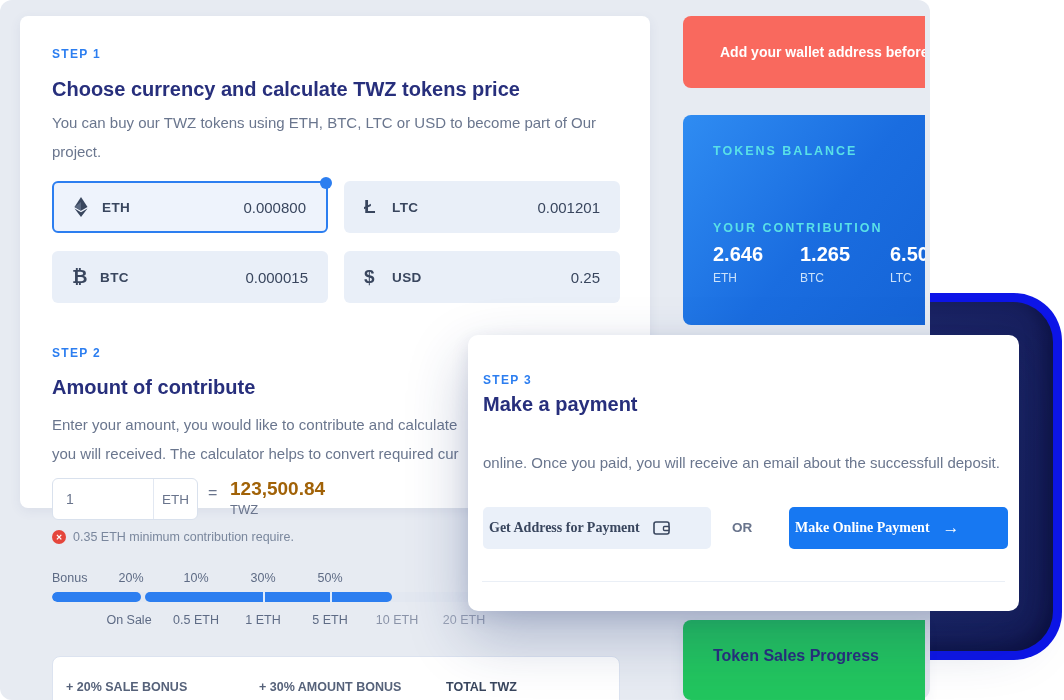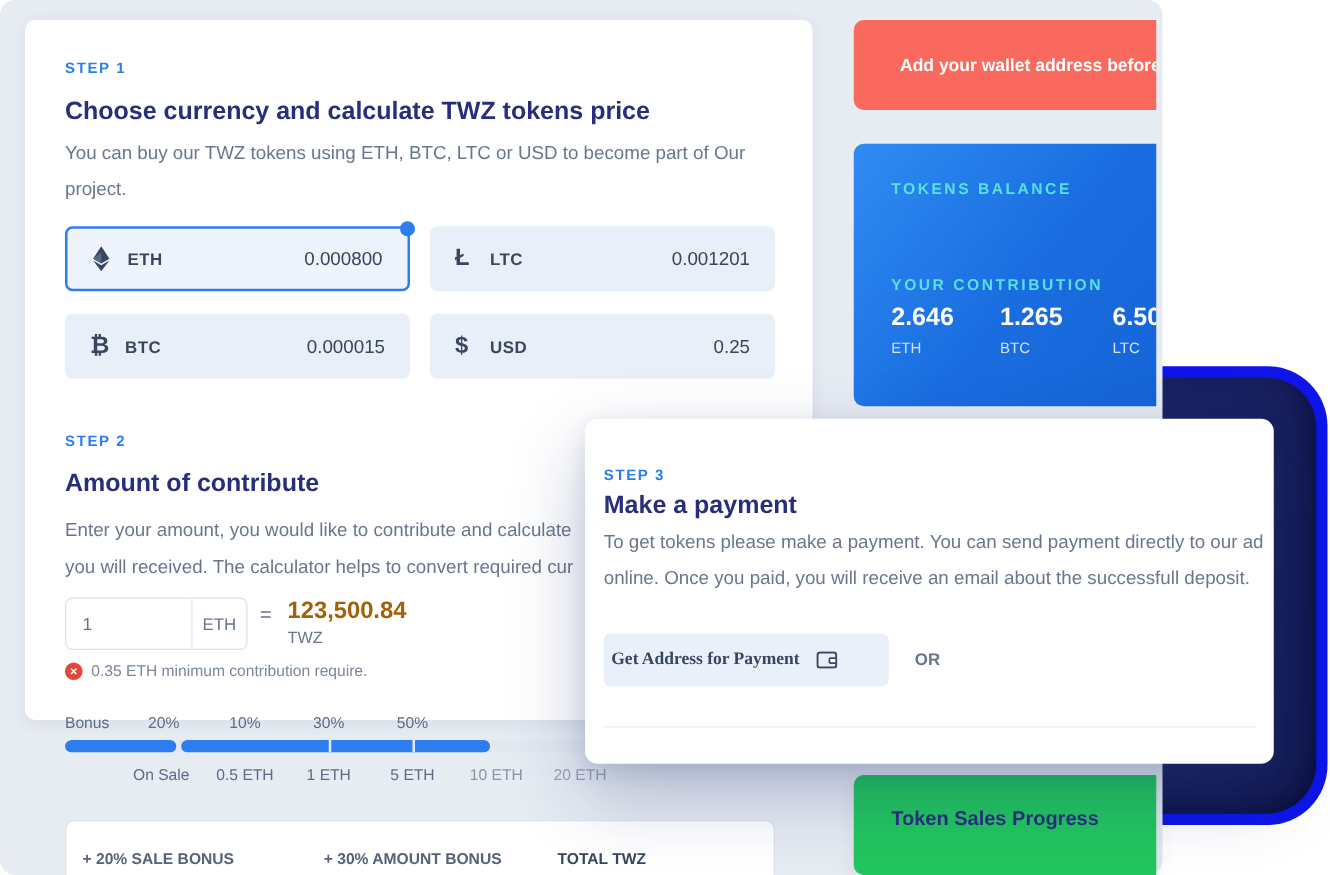--- a/index.html
+++ b/index.html
@@ -12,21 +12,21 @@
               background:#0d15e8;border-radius:48px;z-index:1;}
   .deco-inner{position:absolute;inset:9px;border-radius:40px;
               background:linear-gradient(115deg,#2e3c83 0%,#1b2465 55%,#141b56 100%);
               box-shadow:inset -8px -8px 18px rgba(2,4,40,.45);}
 
   
   .panel{position:absolute;left:0;top:0;width:930px;height:700px;
          background:#e7ebf2;border-radius:12px;z-index:2;}
 
   
-  .main-card{position:absolute;left:20px;top:16px;width:630px;height:560px;
+  .main-card{position:absolute;left:20px;top:16px;width:630px;height:492px;
              background:#fff;border-radius:8px;z-index:3;
              box-shadow:0 3px 12px rgba(60,80,130,.08);}
   .step-label{position:absolute;font-size:12px;font-weight:bold;letter-spacing:1.3px;
               color:#2c7ef0;}
   .h-title{position:absolute;font-size:20px;font-weight:bold;color:#272f7c;white-space:nowrap;}
   .body-text{position:absolute;font-size:15px;color:#6a768e;line-height:29px;}
   .nowrap{white-space:nowrap;}
 
   
   .tiles{position:absolute;left:32px;top:165px;width:568px;height:122px;}
@@ -221,32 +221,35 @@
     </div>
   </div>
 
   <div class="prog-card">
     <span class="prog-title">Token Sales Progress</span>
   </div>
 
   <div class="modal">
     <div class="m-step">STEP 3</div>
     <h2 class="m-title" style="margin:0">Make a payment</h2>
-    <p class="m-line" style="top:90px;margin:0">To get tokens please make a payment. You can send payment directly to our ad</p>
     <p class="m-line" style="top:119px;margin:0">online. Once you paid, you will receive an email about the successfull deposit.</p>
 
     <button class="btn btn-addr">
       <span>Get Address for Payment</span>
       <span>
         <svg width="17" height="14" viewBox="0 0 17 14" fill="none">
           <rect x="1" y="1" width="15" height="12" rx="2" stroke="#39465e" stroke-width="1.6"></rect>
           <rect x="10.5" y="5.5" width="5.5" height="4" rx="1" fill="#fff" stroke="#39465e" stroke-width="1.4"></rect>
         </svg>
       </span>
     </button>
 
     <span class="or">OR</span>
 
+    <button class="btn btn-online">
+      <span>Make Online Payment</span>
+      <span class="arr">→</span>
+    </button>
 
     <div class="m-divider"></div>
   </div>
 
 </div>
 
 </body></html>

